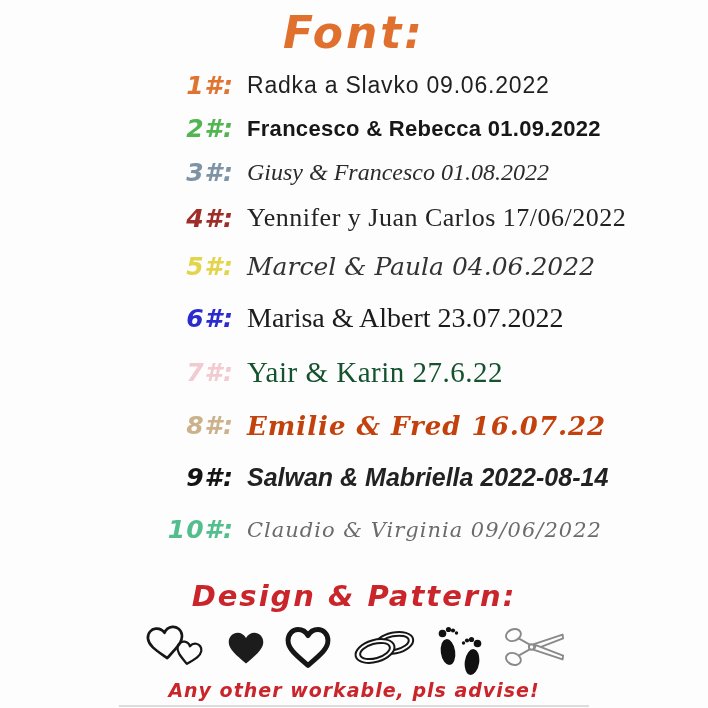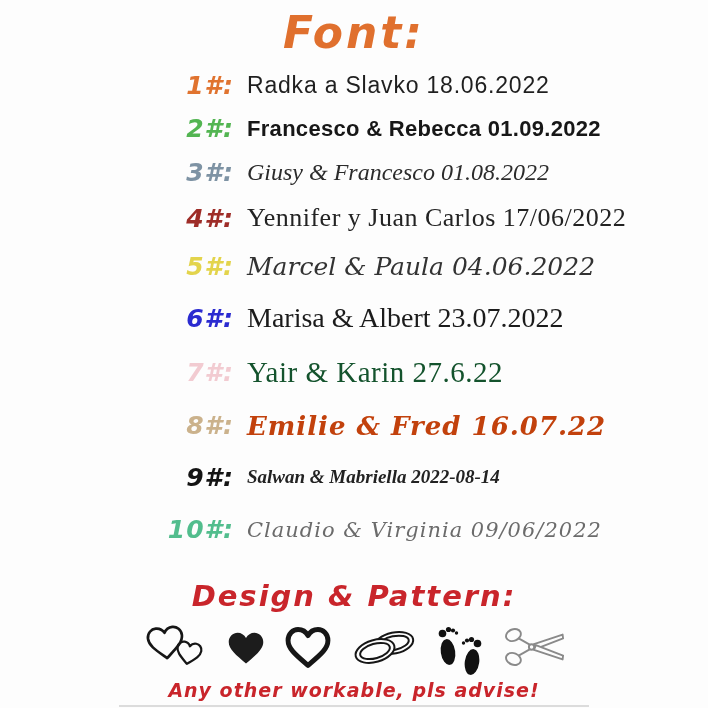--- a/index.html
+++ b/index.html
@@ -35,21 +35,21 @@
   }
   .row-sample { white-space:nowrap; }
   .f1 { font-family:"Liberation Sans",sans-serif; font-size:23px; letter-spacing:0.8px; }
   .f2 { font-family:"Liberation Sans",sans-serif; font-size:22px; font-weight:700; letter-spacing:0.3px; }
   .f3 { font-family:"Liberation Serif",serif; font-style:italic; font-size:24px; }
   .f4 { font-family:"Liberation Serif",serif; font-size:26px; letter-spacing:0.5px; }
   .f5 { font-family:"DejaVu Serif",serif; font-style:italic; font-size:25px; }
   .f6 { font-family:"Liberation Serif",serif; font-size:28px; }
   .f7 { font-family:"Liberation Serif",serif; font-size:29px; letter-spacing:0.5px; }
   .f8 { font-family:"DejaVu Serif",serif; font-style:italic; font-weight:700; font-size:26px; letter-spacing:1px; }
-  .f9 { font-family:Liberation Serif, serif; font-style:italic; font-weight:600; font-size:19px; }
+  .f9 { font-family:Liberation Sans, sans-serif; font-style:italic; font-weight:600; font-size:25px; }
   .f10{ font-family:"DejaVu Serif",serif; font-style:italic; font-size:21px; letter-spacing:1px; }
   .design-title {
     text-align:center;
     font-family:"DejaVu Sans", sans-serif;
     font-style:italic; font-weight:700;
     font-size:29px; line-height:1.2; letter-spacing:2px;
     margin-top:22px;
   }
   .icons {
     display:flex; justify-content:center; align-items:center;
@@ -68,21 +68,21 @@
 </head>
 <body>
 
 <div class="page">
 
   <div class="title" style="color: rgb(224, 112, 46);">Font:</div>
 
   <div class="font-list">
       <div class="row r1">
       <span class="row-label" style="color: rgb(224, 115, 47);">1#:</span>
-      <span class="row-sample f1" style="color: rgb(31, 31, 31);">Radka a Slavko 18.06.2022</span>
+      <span class="row-sample f1" style="color: rgb(31, 31, 31);">Radka a Slavko 09.06.2022</span>
     </div>
       <div class="row r2">
       <span class="row-label" style="color: rgb(83, 181, 82);">2#:</span>
       <span class="row-sample f2" style="color: rgb(23, 23, 23);">Francesco &amp; Rebecca 01.09.2022</span>
     </div>
       <div class="row r3">
       <span class="row-label" style="color: rgb(126, 147, 164);">3#:</span>
       <span class="row-sample f3" style="color: rgb(43, 43, 43);">Giusy &amp; Francesco 01.08.2022</span>
     </div>
       <div class="row r4">

